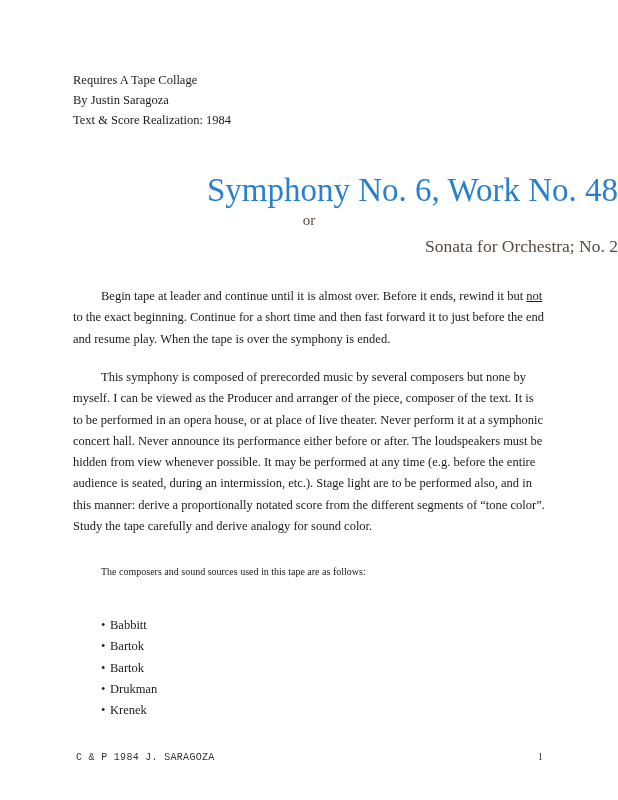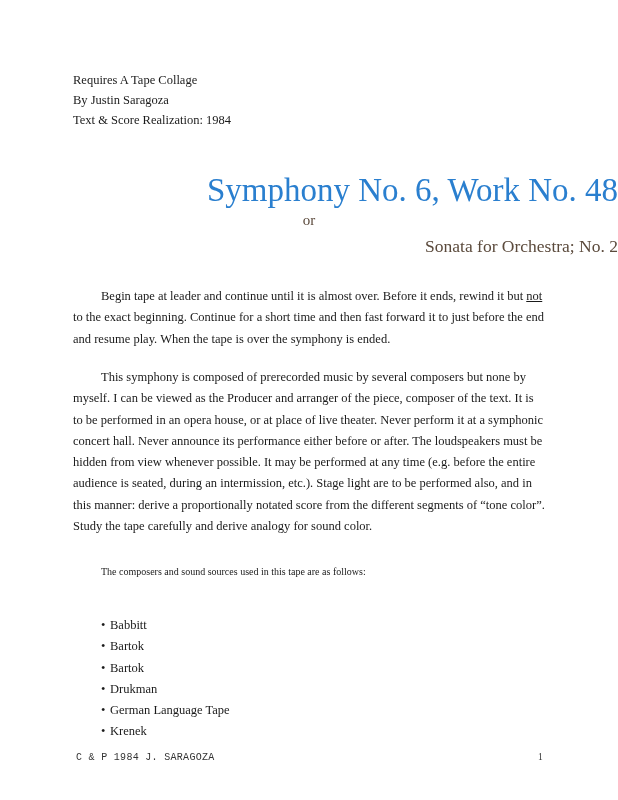--- a/index.html
+++ b/index.html
@@ -45,19 +45,18 @@
   <div class="para p1"><span>Begin tape at leader and continue until it is almost over. Before it ends, rewind it but </span><u>not</u><span> to the exact beginning. Continue for a short time and then fast forward it to just before the end and resume play. When the tape is over the symphony is ended.</span></div>
 
   <div class="para p2">This symphony is composed of prerecorded music by several composers but none by myself. I can be viewed as the Producer and arranger of the piece, composer of the text. It is to be performed in an opera house, or at place of live theater. Never perform it at a symphonic concert hall. Never announce its performance either before or after. The loudspeakers must be hidden from view whenever possible. It may be performed at any time (e.g. before the entire audience is seated, during an intermission, etc.). Stage light are to be performed also, and in this manner: derive a proportionally notated score from the different segments of “tone color”. Study the tape carefully and derive analogy for sound color.</div>
 
   <div class="list-intro">The composers and sound sources used in this tape are as follows:</div>
   <ul class="list">
     <li><span class="bullet">•</span><span>Babbitt</span></li>
     <li><span class="bullet">•</span><span>Bartok</span></li>
     <li><span class="bullet">•</span><span>Bartok</span></li>
     <li><span class="bullet">•</span><span>Drukman</span></li>
-    <li><span class="bullet">•</span><span>German Language Tape</span></li>
     <li><span class="bullet">•</span><span>Krenek</span></li>
   </ul>
 
   <div class="footer-left">C &amp; P 1984  J. SARAGOZA</div>
   <div class="footer-right">1</div>
 </div>
 
 </body></html>

